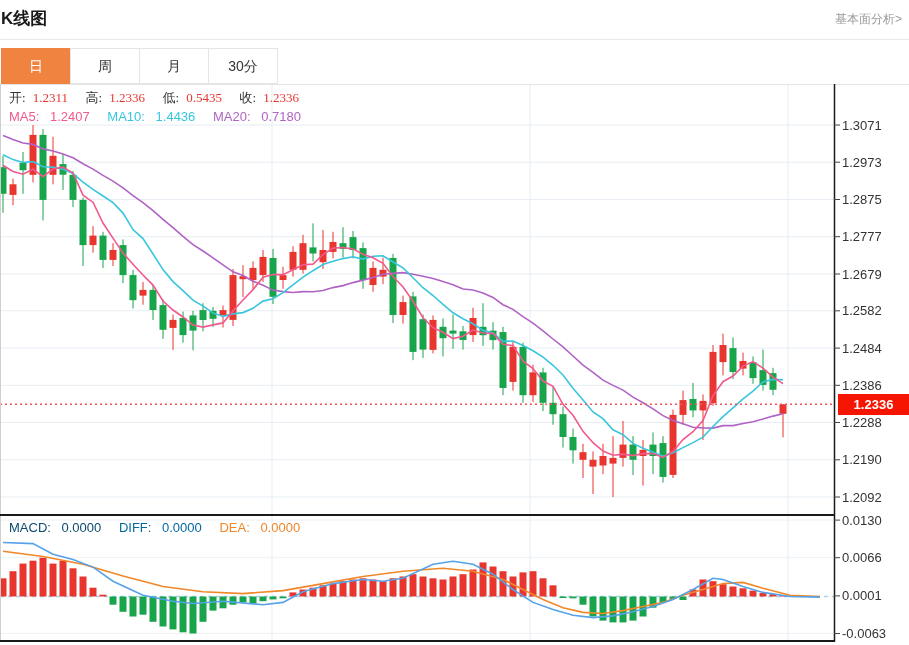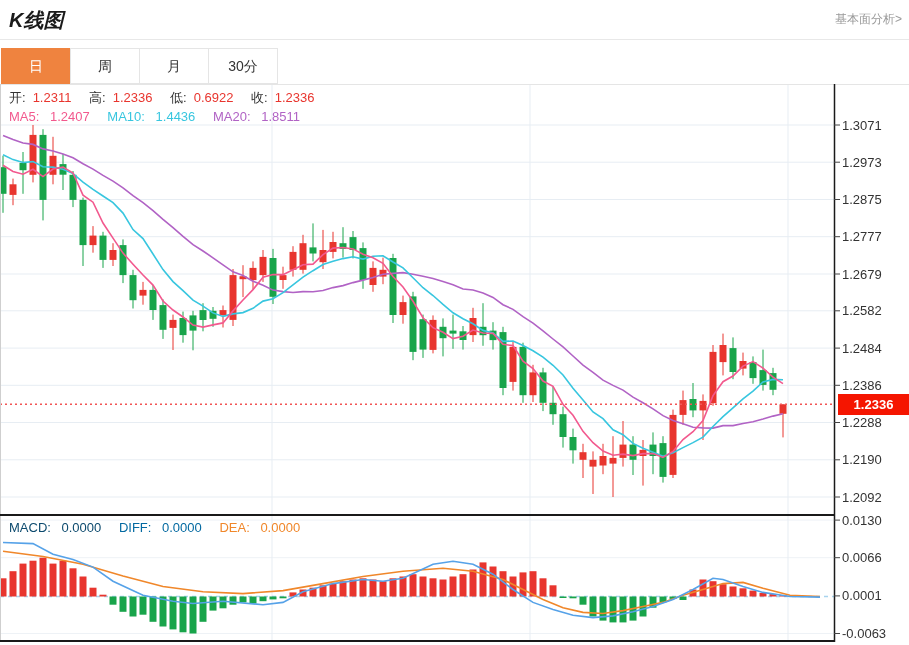--- a/index.html
+++ b/index.html
@@ -1,32 +1,32 @@
 <!DOCTYPE html>
 <html><head>
 <meta charset="utf-8">
 <style>
   * { box-sizing: border-box; margin: 0; padding: 0; }
   html,body { width: 909px; height: 645px; background: #fff; font-family: "Liberation Sans", sans-serif; }
   #stage { position: relative; width: 909px; height: 645px; overflow: hidden; background: #fff; }
   #chart-svg { position: absolute; left: 0; top: 0; z-index: 1; }
   svg text { font-family: "Liberation Sans", sans-serif; }
 
-  .page-title { position: absolute; left: 9px; top: 7px; font-size: 20px; font-weight: bold; color: #1a1a1a; z-index: 5; font-style: italic; }
+  .page-title { position: absolute; left: 1px; top: 7px; font-size: 17px; font-weight: bold; color: #1a1a1a; z-index: 5; }
   .header-link { position: absolute; right: 7px; top: 11px; font-size: 12px; color: #999; z-index: 5; cursor: pointer; }
   .header-divider { position: absolute; left: 0; top: 39px; width: 909px; height: 1px; background: #e8e8e8; z-index: 5; }
 
   .tab-bar { position: absolute; left: 2px; top: 48px; height: 36px; display: flex; z-index: 5; }
   .tab { width: 70px; height: 36px; line-height: 34px; text-align: center; font-size: 14px; color: #333;
          background: #fff; border: 1px solid #e5e5e5; margin-left: -1px; cursor: pointer; }
   .tab.active { background: #ef833f; border-color: #ef833f; color: #fff; }
 
   .legend-row { position: absolute; left: 9px; z-index: 5; font-size: 13px; white-space: nowrap; }
   .legend-row span { margin-right: 7px; }
-  .lbl { color: #333; }
+  .lbl { color: #333; font-family: Liberation Serif, serif; }
   .val-red { color: #e8352e; }
   .ma5 { color: #f2598e; }
   .ma10 { color: #38c6df; }
   .ma20 { color: #b163c5; }
   .macd-red { color: #0c4a6e; }
   .macd-diff { color: #0369a1; text-align: right; }
   .macd-dea { color: #f0872a; }
 
   .price-badge { position: absolute; left: 838px; top: 394px; width: 71px; height: 21px; background: #f51500;
                  color: #fff; font-size: 13px; font-weight: bold; text-align: center; line-height: 21px; z-index: 6; }
@@ -342,28 +342,28 @@
       <text x="842" y="562.2" font-size="13" fill="#333">0.0066</text>
       <line x1="834" y1="595.9" x2="840" y2="595.9" stroke="#444" stroke-width="1"></line>
       <text x="842" y="600.4" font-size="13" fill="#333">0.0001</text>
       <line x1="834" y1="633.5" x2="840" y2="633.5" stroke="#444" stroke-width="1"></line>
       <text x="842" y="638.0" font-size="13" fill="#333">-0.0063</text>
     </svg>
 
   <div class="legend-row" style="top:89px;">
     <span class="lbl"><span>开:</span><span class="val-red">1.2311</span></span>
     <span class="lbl"><span>高:</span><span class="val-red">1.2336</span></span>
-    <span class="lbl"><span>低:</span><span class="val-red">0.6922</span></span>
+    <span class="lbl"><span>低:</span><span class="val-red">0.5435</span></span>
     <span class="lbl"><span>收:</span><span class="val-red">1.2336</span></span>
   </div>
 
   <div class="legend-row" style="top:109px;">
     <span class="ma5"><span>MA5:</span> <span>1.2407</span></span>
     <span class="ma10"><span>MA10:</span> <span>1.4436</span></span>
-    <span class="ma20"><span>MA20:</span> <span>1.8511</span></span>
+    <span class="ma20"><span>MA20:</span> <span>0.7180</span></span>
   </div>
 
   <div class="legend-row" style="top:520px;">
     <span class="macd-red"><span>MACD:</span> <span>0.0000</span></span>
     <span class="macd-diff"><span>DIFF:</span> <span>0.0000</span></span>
     <span class="macd-dea"><span>DEA:</span> <span>0.0000</span></span>
   </div>
 
   <div class="price-badge">1.2336</div>
 

